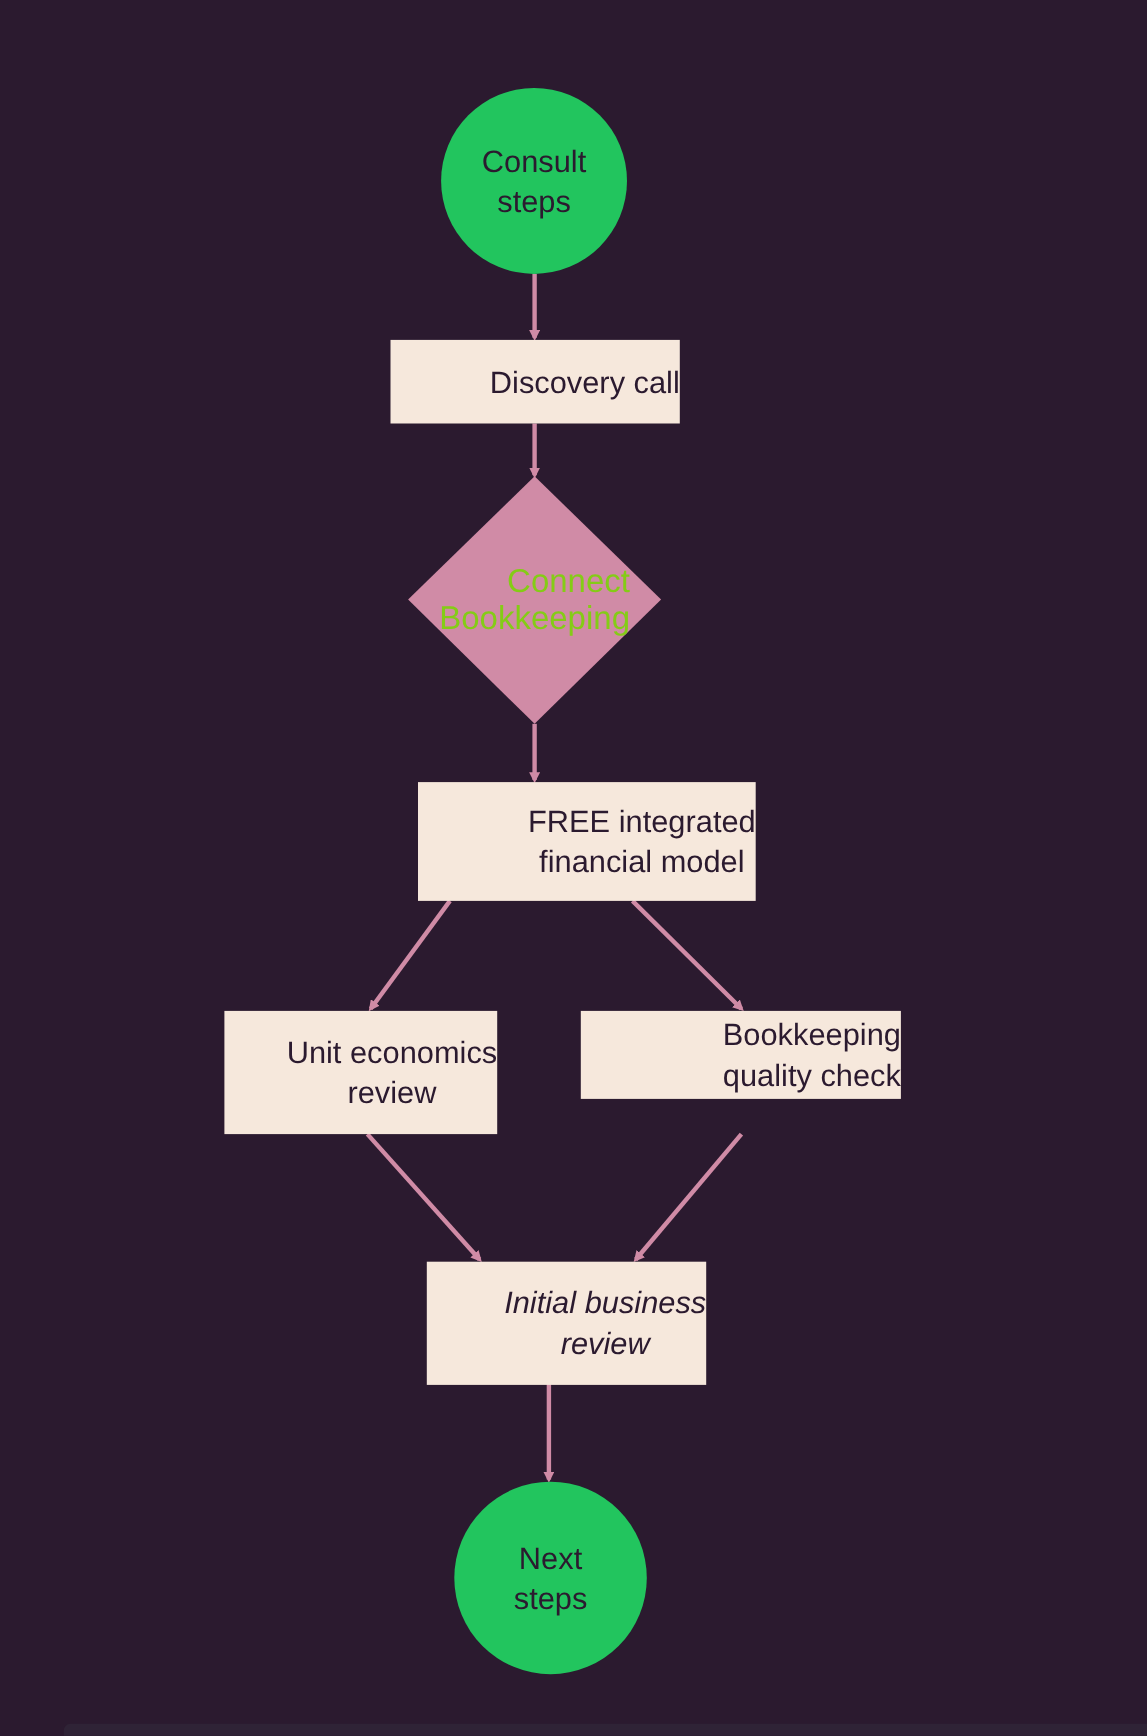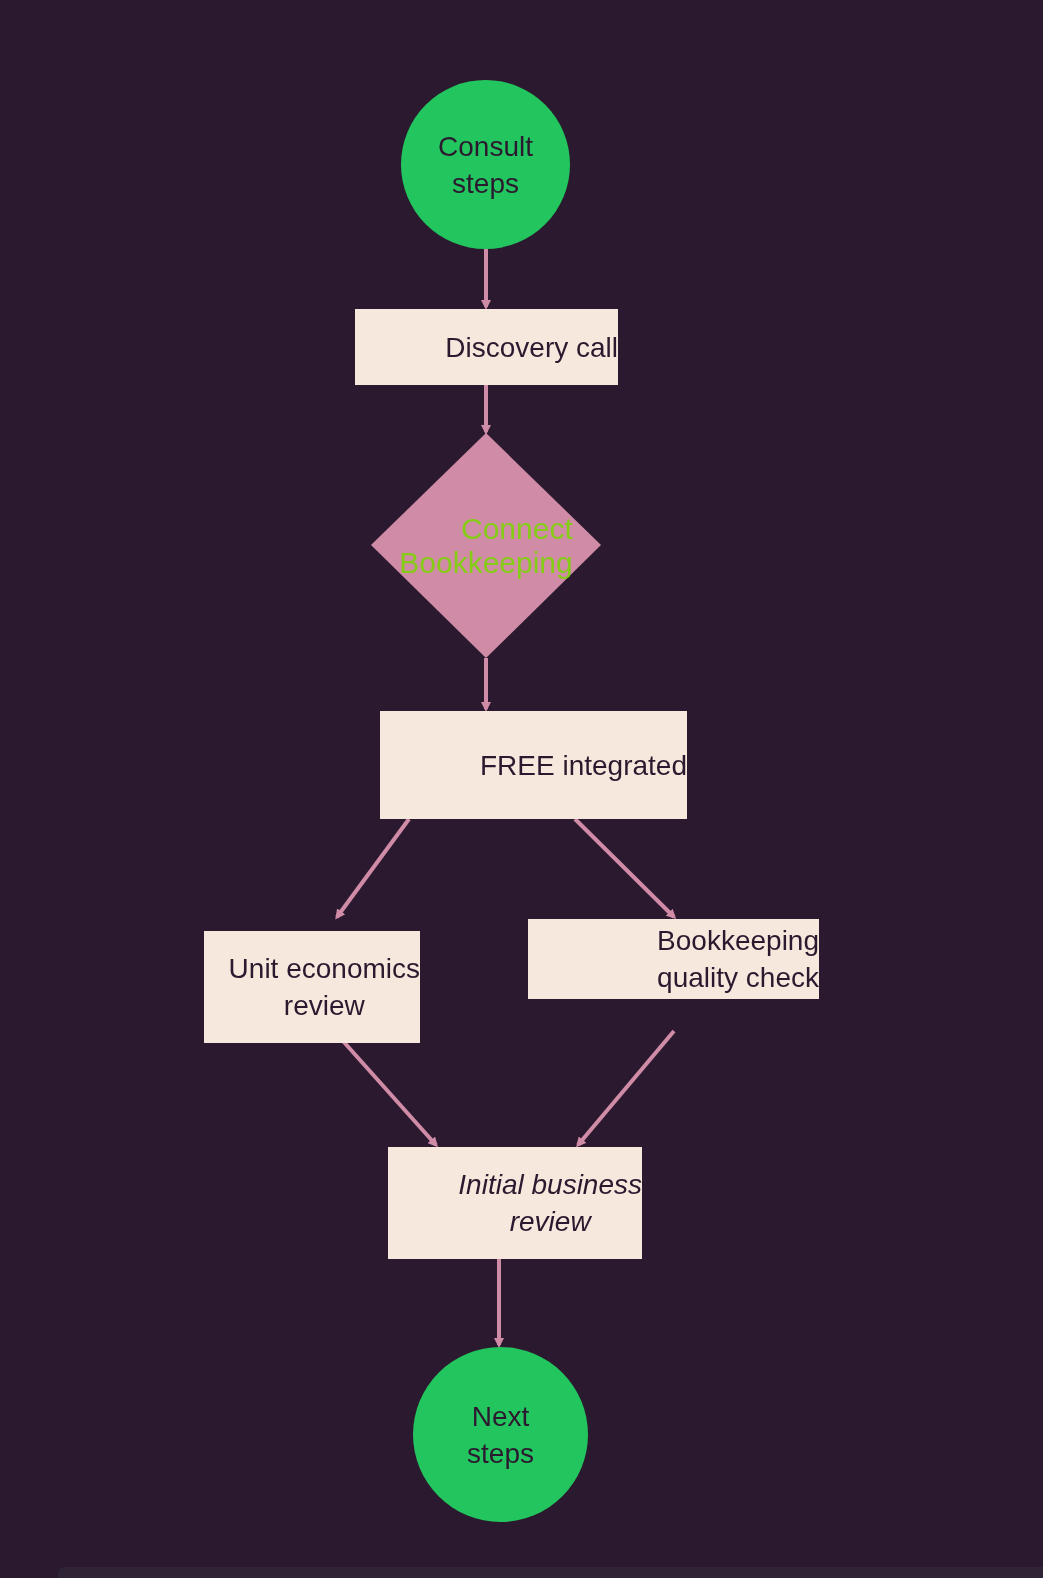--- a/index.html
+++ b/index.html
@@ -54,24 +54,25 @@
     <div>
       <div>Connect</div>
       <div>Bookkeeping</div>
     </div>
   </div>
 </div>
 
 <div class="node rect" style="left:336px; top:711px; width:307px; height:108px;margin-left:44px;">
   <div>
     <div>FREE integrated</div>
+    <div>financial model</div>
   </div>
 </div>
 
-<div class="node rect" style="left:204px; top:919px; width:216px; height:112px;margin-top:12px;">
+<div class="node rect" style="left:204px; top:919px; width:248px; height:112px;">
   <div>
     <div>Unit economics</div>
     <div>review</div>
   </div>
 </div>
 
 <div class="node rect" style="left:528px; top:919px; width:291px; height:80px;">
   <div>
     <div>Bookkeeping</div>
     <div>quality check</div>

